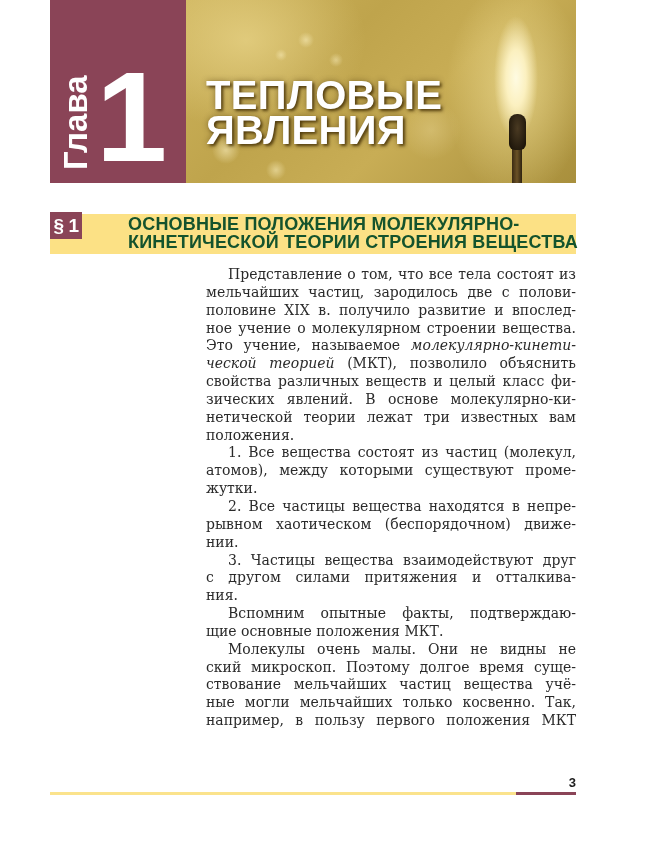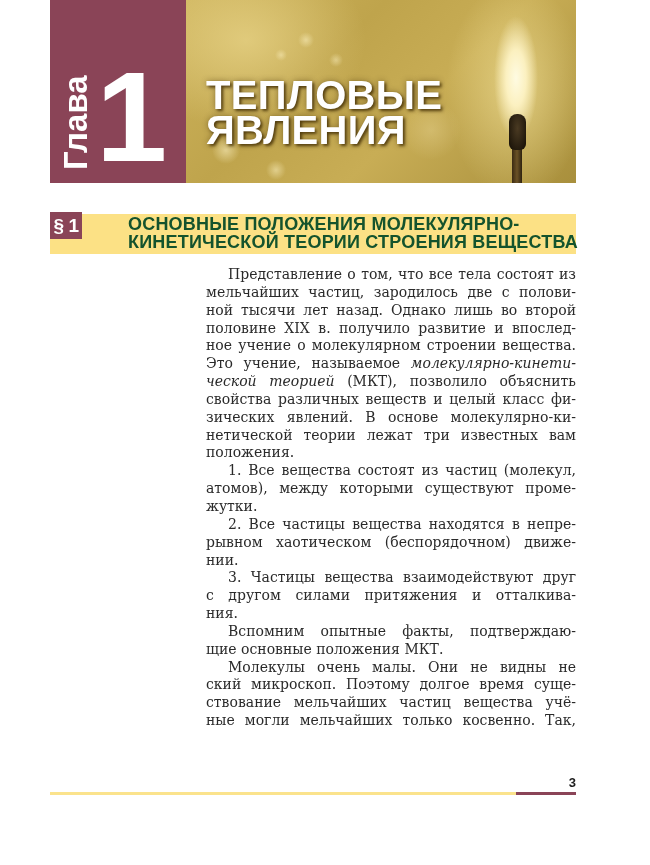--- a/index.html
+++ b/index.html
@@ -221,21 +221,20 @@
 <div class="section-band"></div>
 <div class="section-badge">§ 1</div>
 <div class="section-title">
   <div>ОСНОВНЫЕ ПОЛОЖЕНИЯ МОЛЕКУЛЯРНО-</div>
   <div>КИНЕТИЧЕСКОЙ ТЕОРИИ СТРОЕНИЯ ВЕЩЕСТВА</div>
 </div>
 
 <div class="body-text">
   <span class="line indent">Представление о том, что все тела состоят из</span>
   <span class="line">мельчайших частиц, зародилось две с полови-</span>
-  <span class="line">ной тысячи лет назад. Однако лишь во второй</span>
   <span class="line">половине XIX в. получило развитие и впослед-</span>
   <span class="line">ное учение о молекулярном строении вещества.</span>
   <span class="line"><span>Это учение, называемое </span><span class="em">молекулярно-кинети-</span></span>
   <span class="line"><span class="em">ческой теорией</span><span> (МКТ), позволило объяснить</span></span>
   <span class="line">свойства различных веществ и целый класс фи-</span>
   <span class="line">зических явлений. В основе молекулярно-ки-</span>
   <span class="line">нетической теории лежат три известных вам</span>
   <span class="line last">положения.</span>
   <span class="line indent">1. Все вещества состоят из частиц (молекул,</span>
   <span class="line">атомов), между которыми существуют проме-</span>
@@ -245,17 +244,18 @@
   <span class="line last">нии.</span>
   <span class="line indent">3. Частицы вещества взаимодействуют друг</span>
   <span class="line">с другом силами притяжения и отталкива-</span>
   <span class="line last">ния.</span>
   <span class="line indent">Вспомним опытные факты, подтверждаю-</span>
   <span class="line last">щие основные положения МКТ.</span>
   <span class="line indent">Молекулы очень малы. Они не видны не</span>
   <span class="line">ский микроскоп. Поэтому долгое время суще-</span>
   <span class="line">ствование мельчайших частиц вещества учё-</span>
   <span class="line">ные могли мельчайших только косвенно. Так,</span>
+  <span class="line">например, в пользу первого положения МКТ</span>
 </div>
 
 <div class="page-number">3</div>
 <div class="footer-line-yellow"></div>
 <div class="footer-line-maroon"></div>
 
 </body></html>

